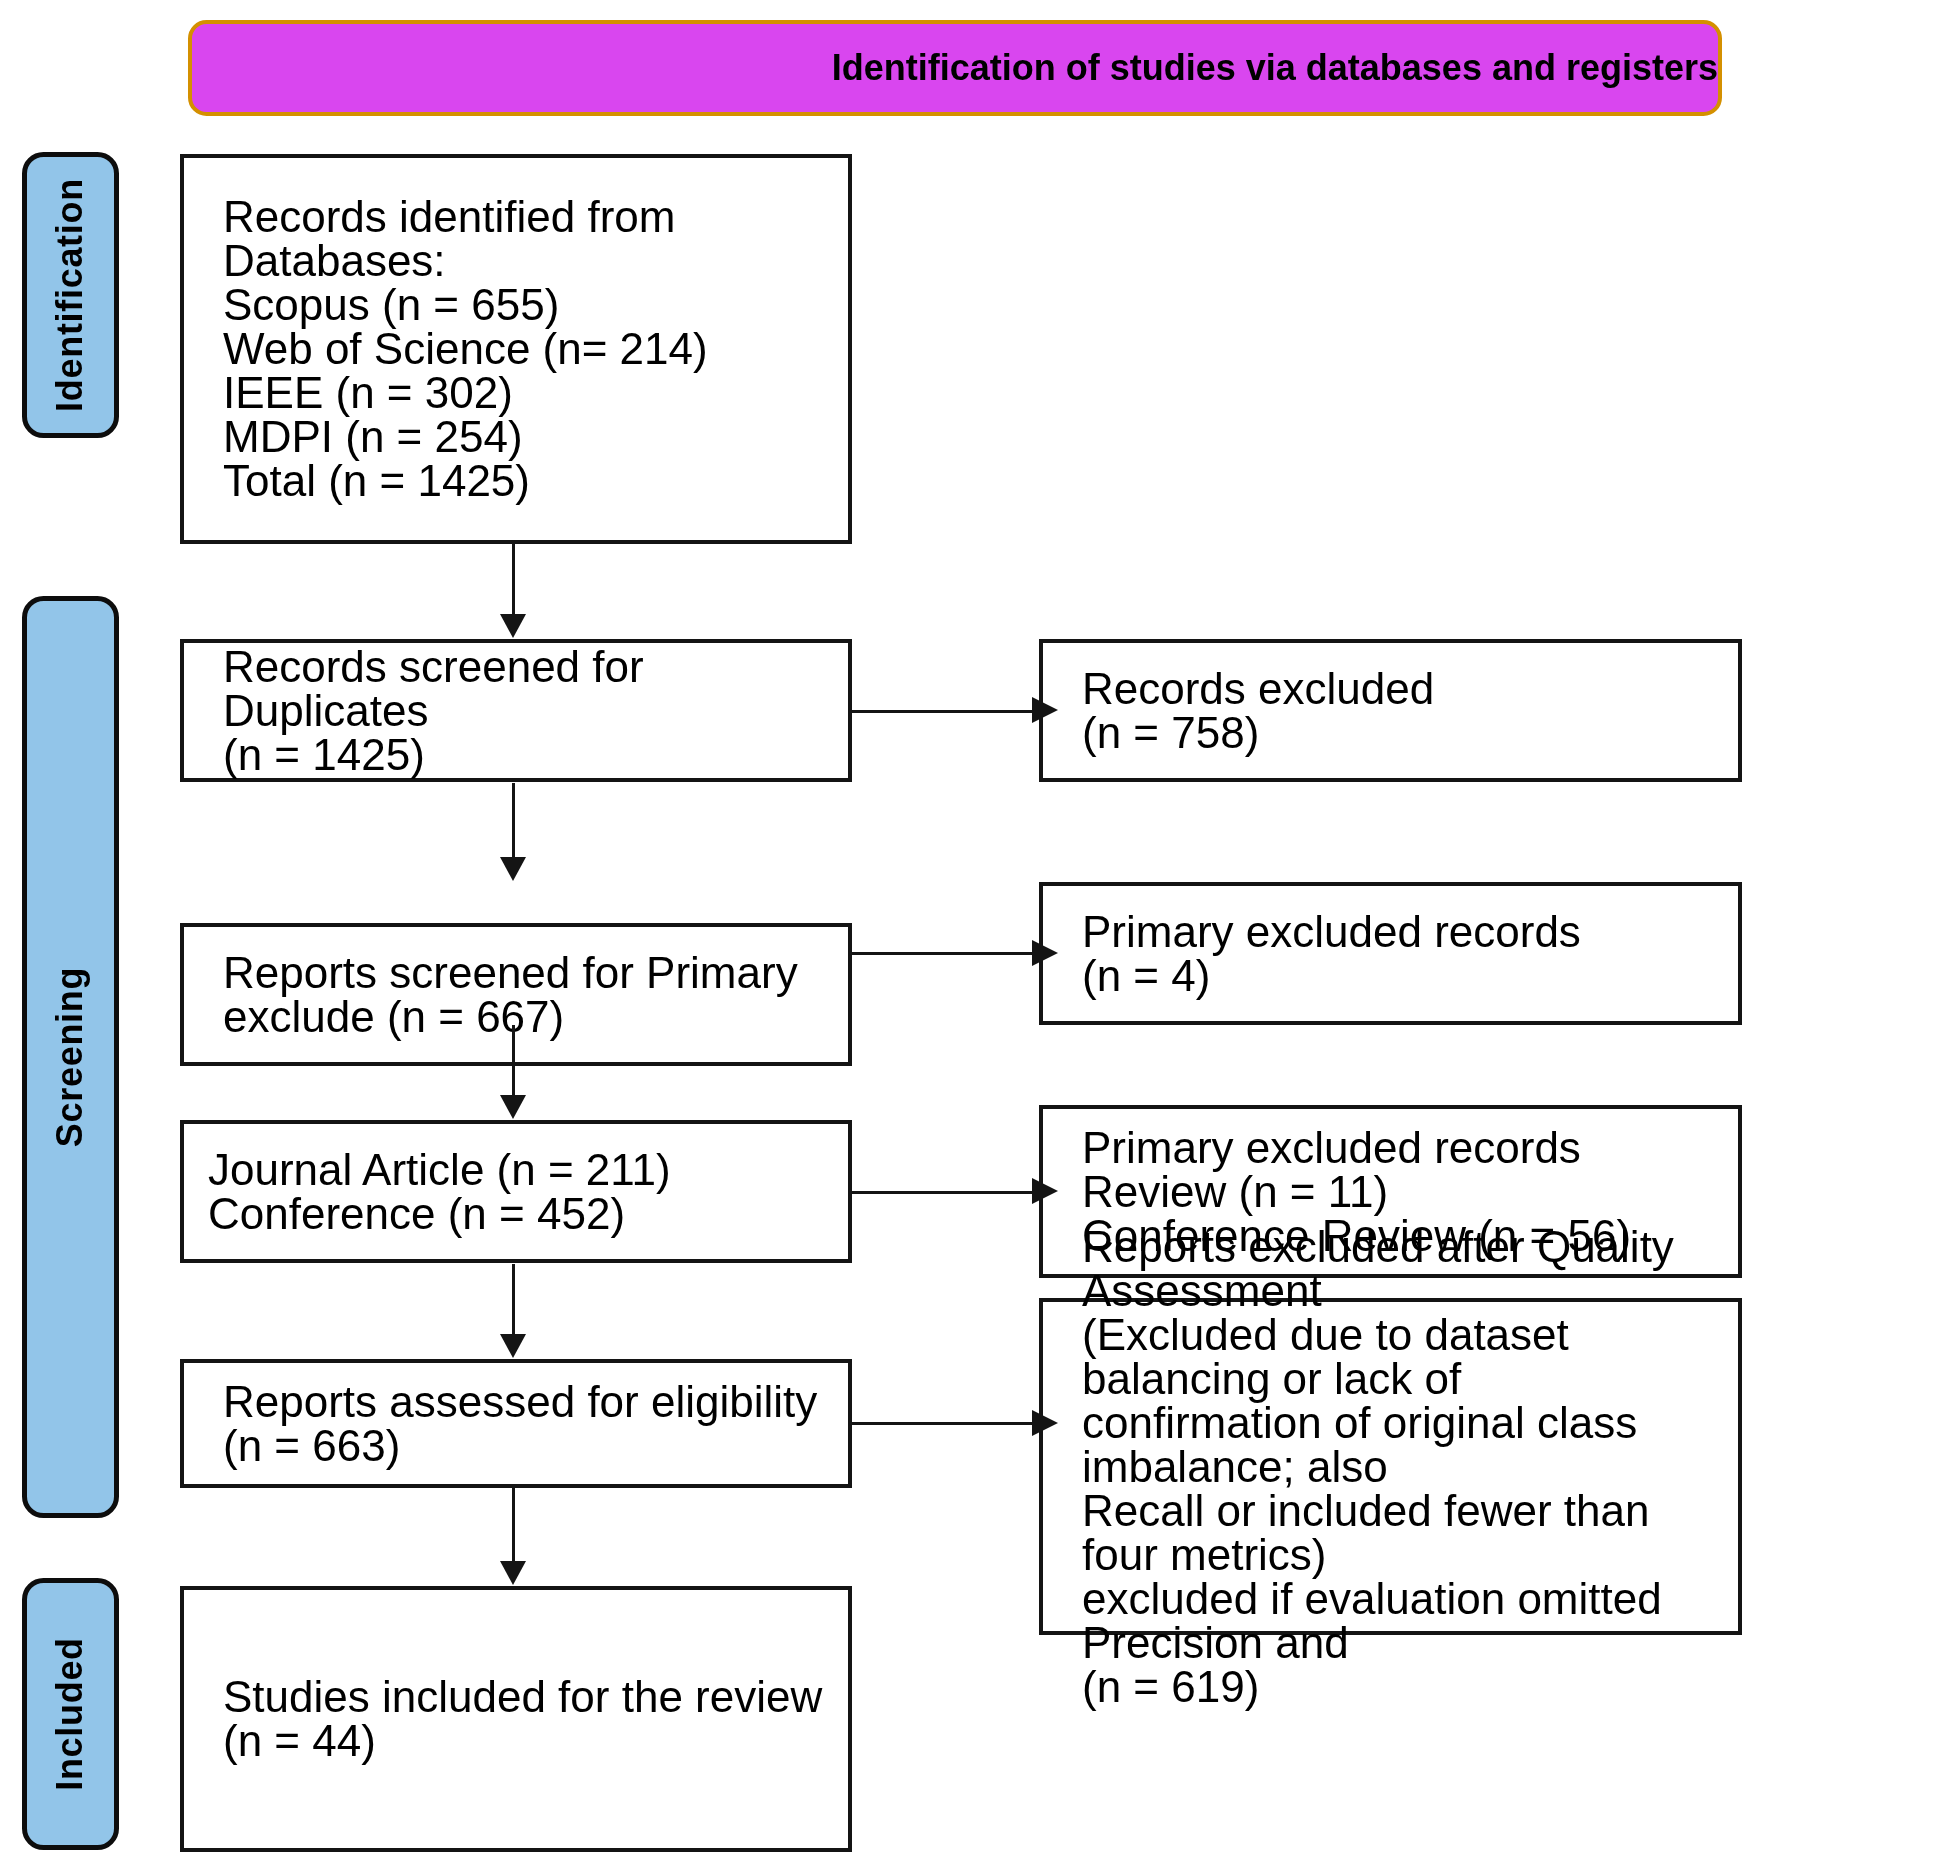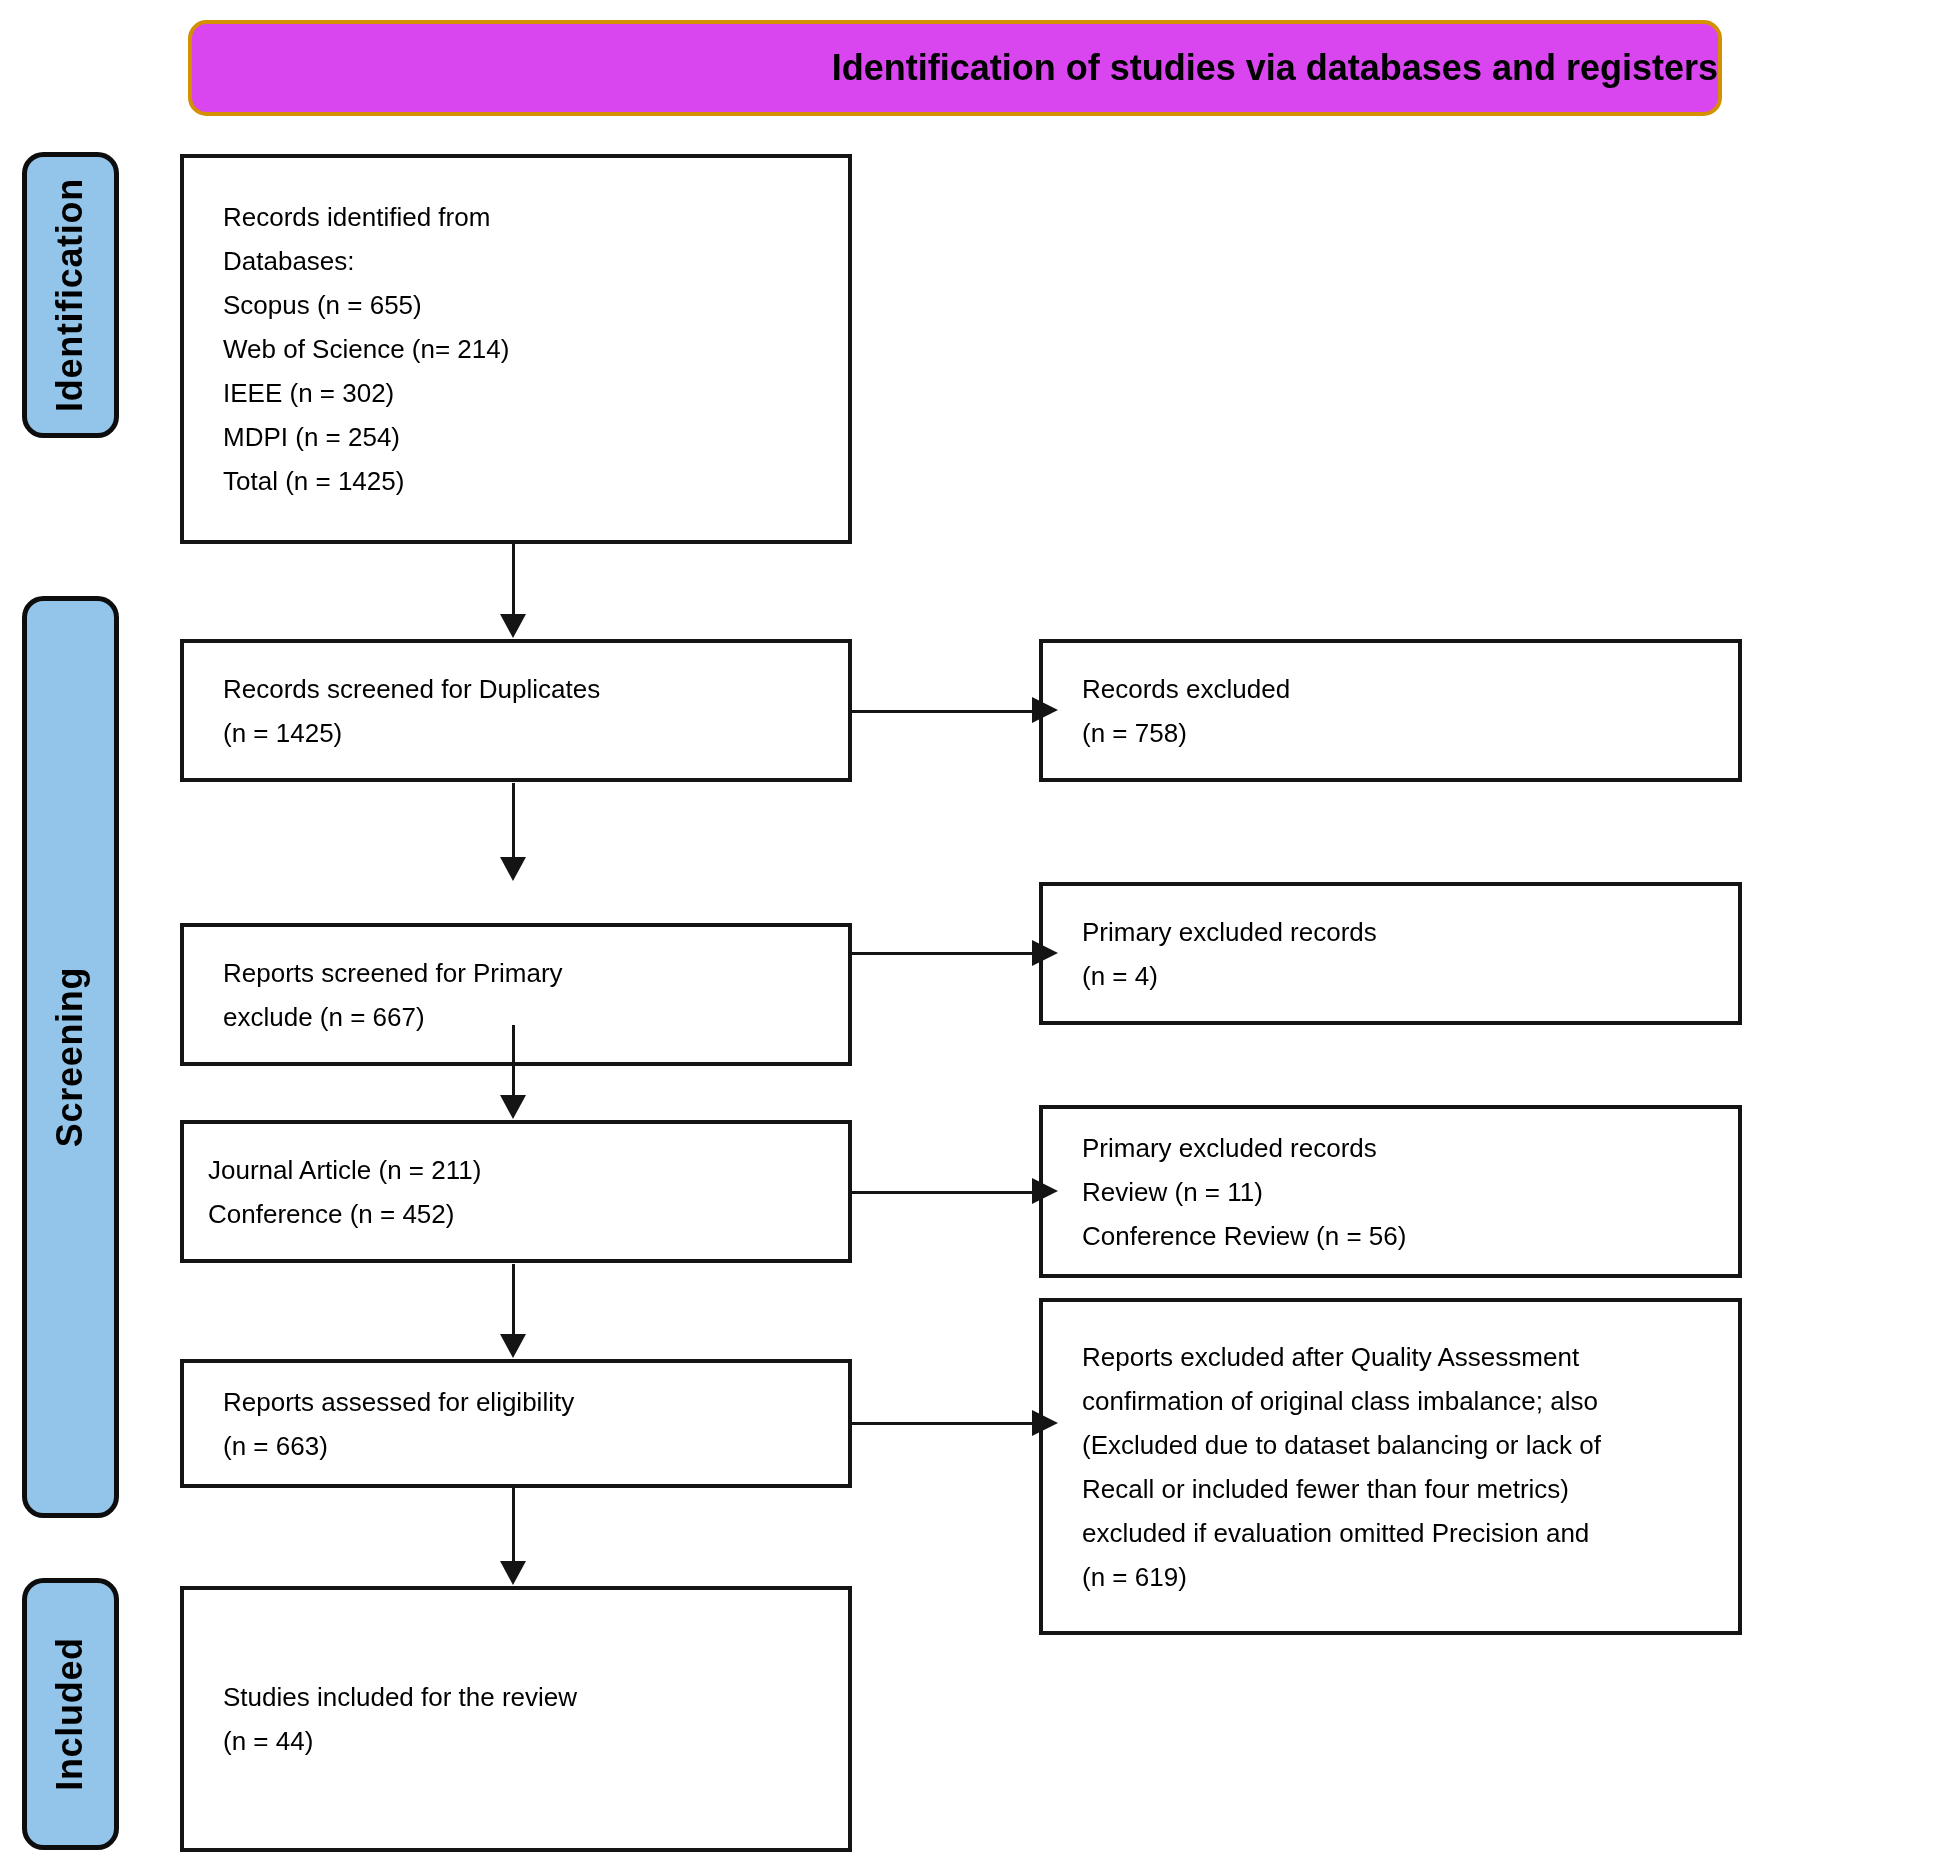--- a/index.html
+++ b/index.html
@@ -32,21 +32,21 @@
   }
   #stage-identification { top:152px; height:286px; }
   #stage-screening      { top:596px; height:922px; }
   #stage-included       { top:1578px; height:272px; }
   
   .box {
     position:absolute; background:#ffffff; border:4.3px solid #141414;
     box-sizing:border-box;
     display:flex; flex-direction:column; justify-content:center;
     padding-left:39px; padding-right:14.3px;
-    font-size:26px; line-height:44px;
+    font-size:44px; line-height:44px;
   }
   .main-box { left:180px; width:672px; }
   .side-box { left:1039px; width:703px; }
   #box-m1 { top:154px;  height:390px; }
   #box-m2 { top:639px;  height:143px; }
   #box-m3 { top:923px; height:143px; }
   #box-m4 { top:1120px; height:143px;padding-left:24px; }
   #box-m5 { top:1359px; height:129px; }
   #box-m6 { top:1586px; height:266px; }
   #box-s1 { top:639px;  height:143px; }
@@ -132,22 +132,22 @@
   </div>
 
   <div class="box side-box" id="box-s3">
     <div>Primary excluded records</div>
     <div>Review (n = 11)</div>
     <div>Conference Review (n = 56)</div>
   </div>
 
   <div class="box side-box" id="box-s4">
     <div>Reports excluded after Quality Assessment</div>
+    <div>(Excluded due to dataset balancing or lack of</div>
     <div>confirmation of original class imbalance; also</div>
-    <div>(Excluded due to dataset balancing or lack of</div>
     <div>Recall or included fewer than four metrics)</div>
     <div>excluded if evaluation omitted Precision and</div>
     <div>(n = 619)</div>
   </div>
 
   <div class="vline" style="top:543px;height:72px;"></div>
   <div class="vhead" style="top:614px;"></div>
 
   <div class="vline" style="top:783px;height:74px;"></div>
   <div class="vhead" style="top:857px;"></div>

